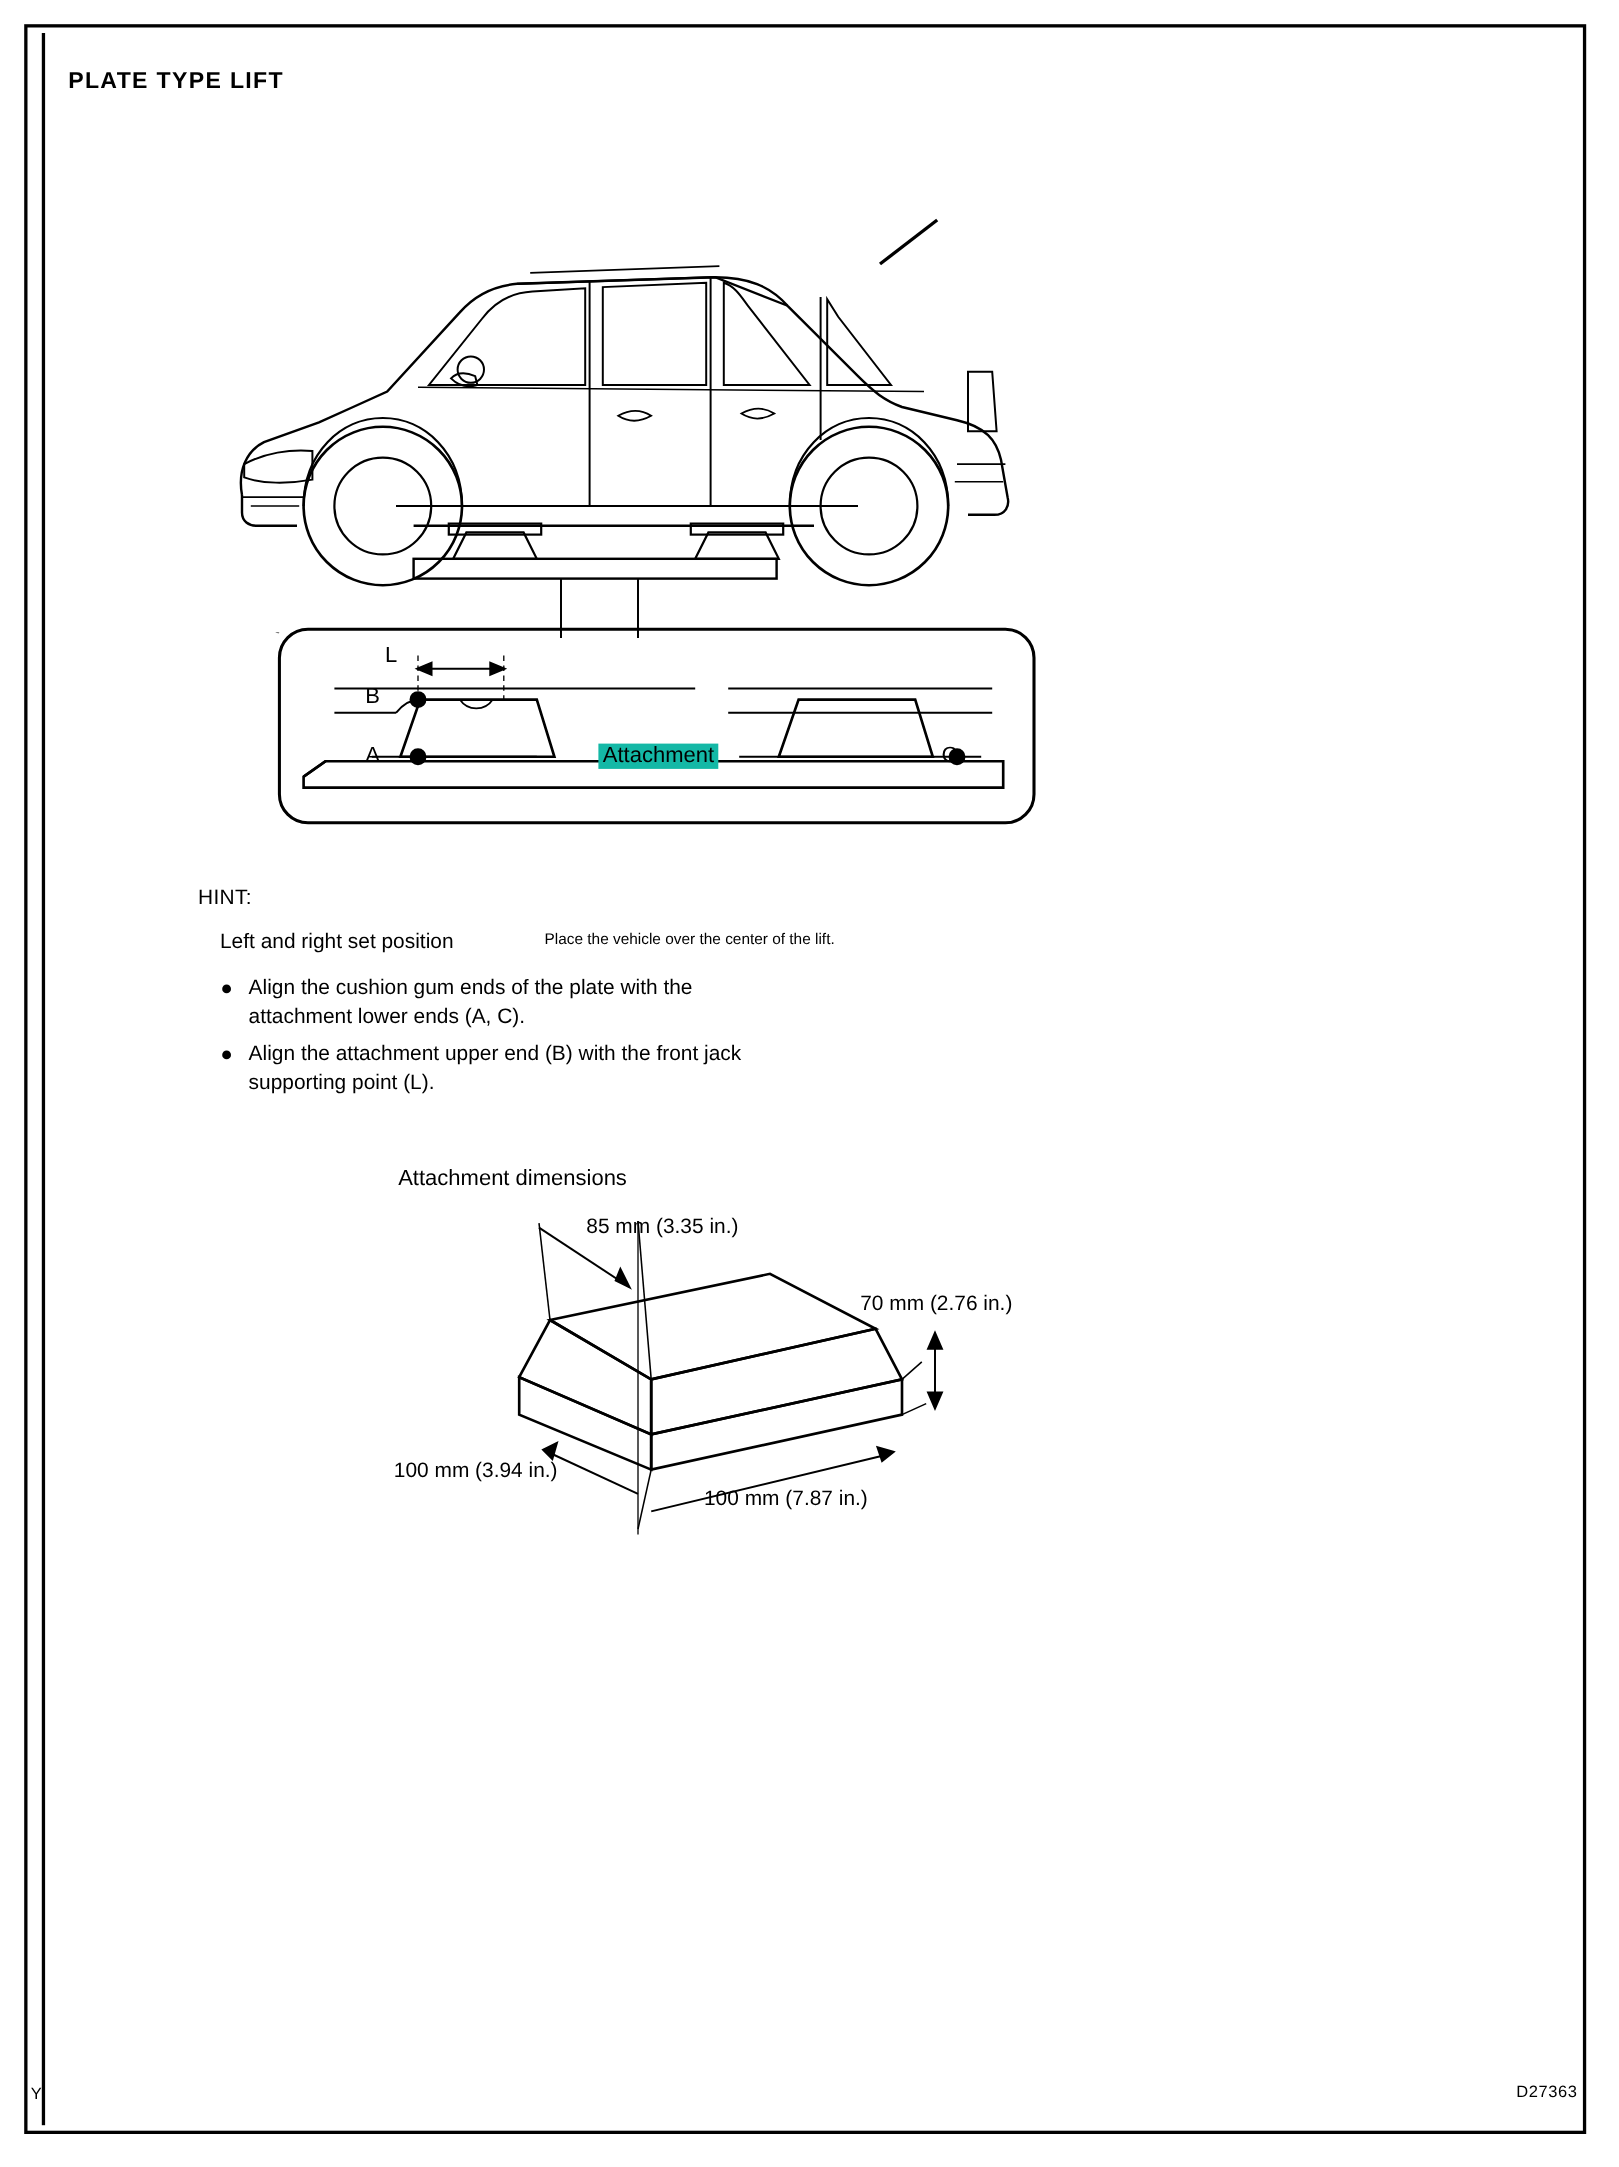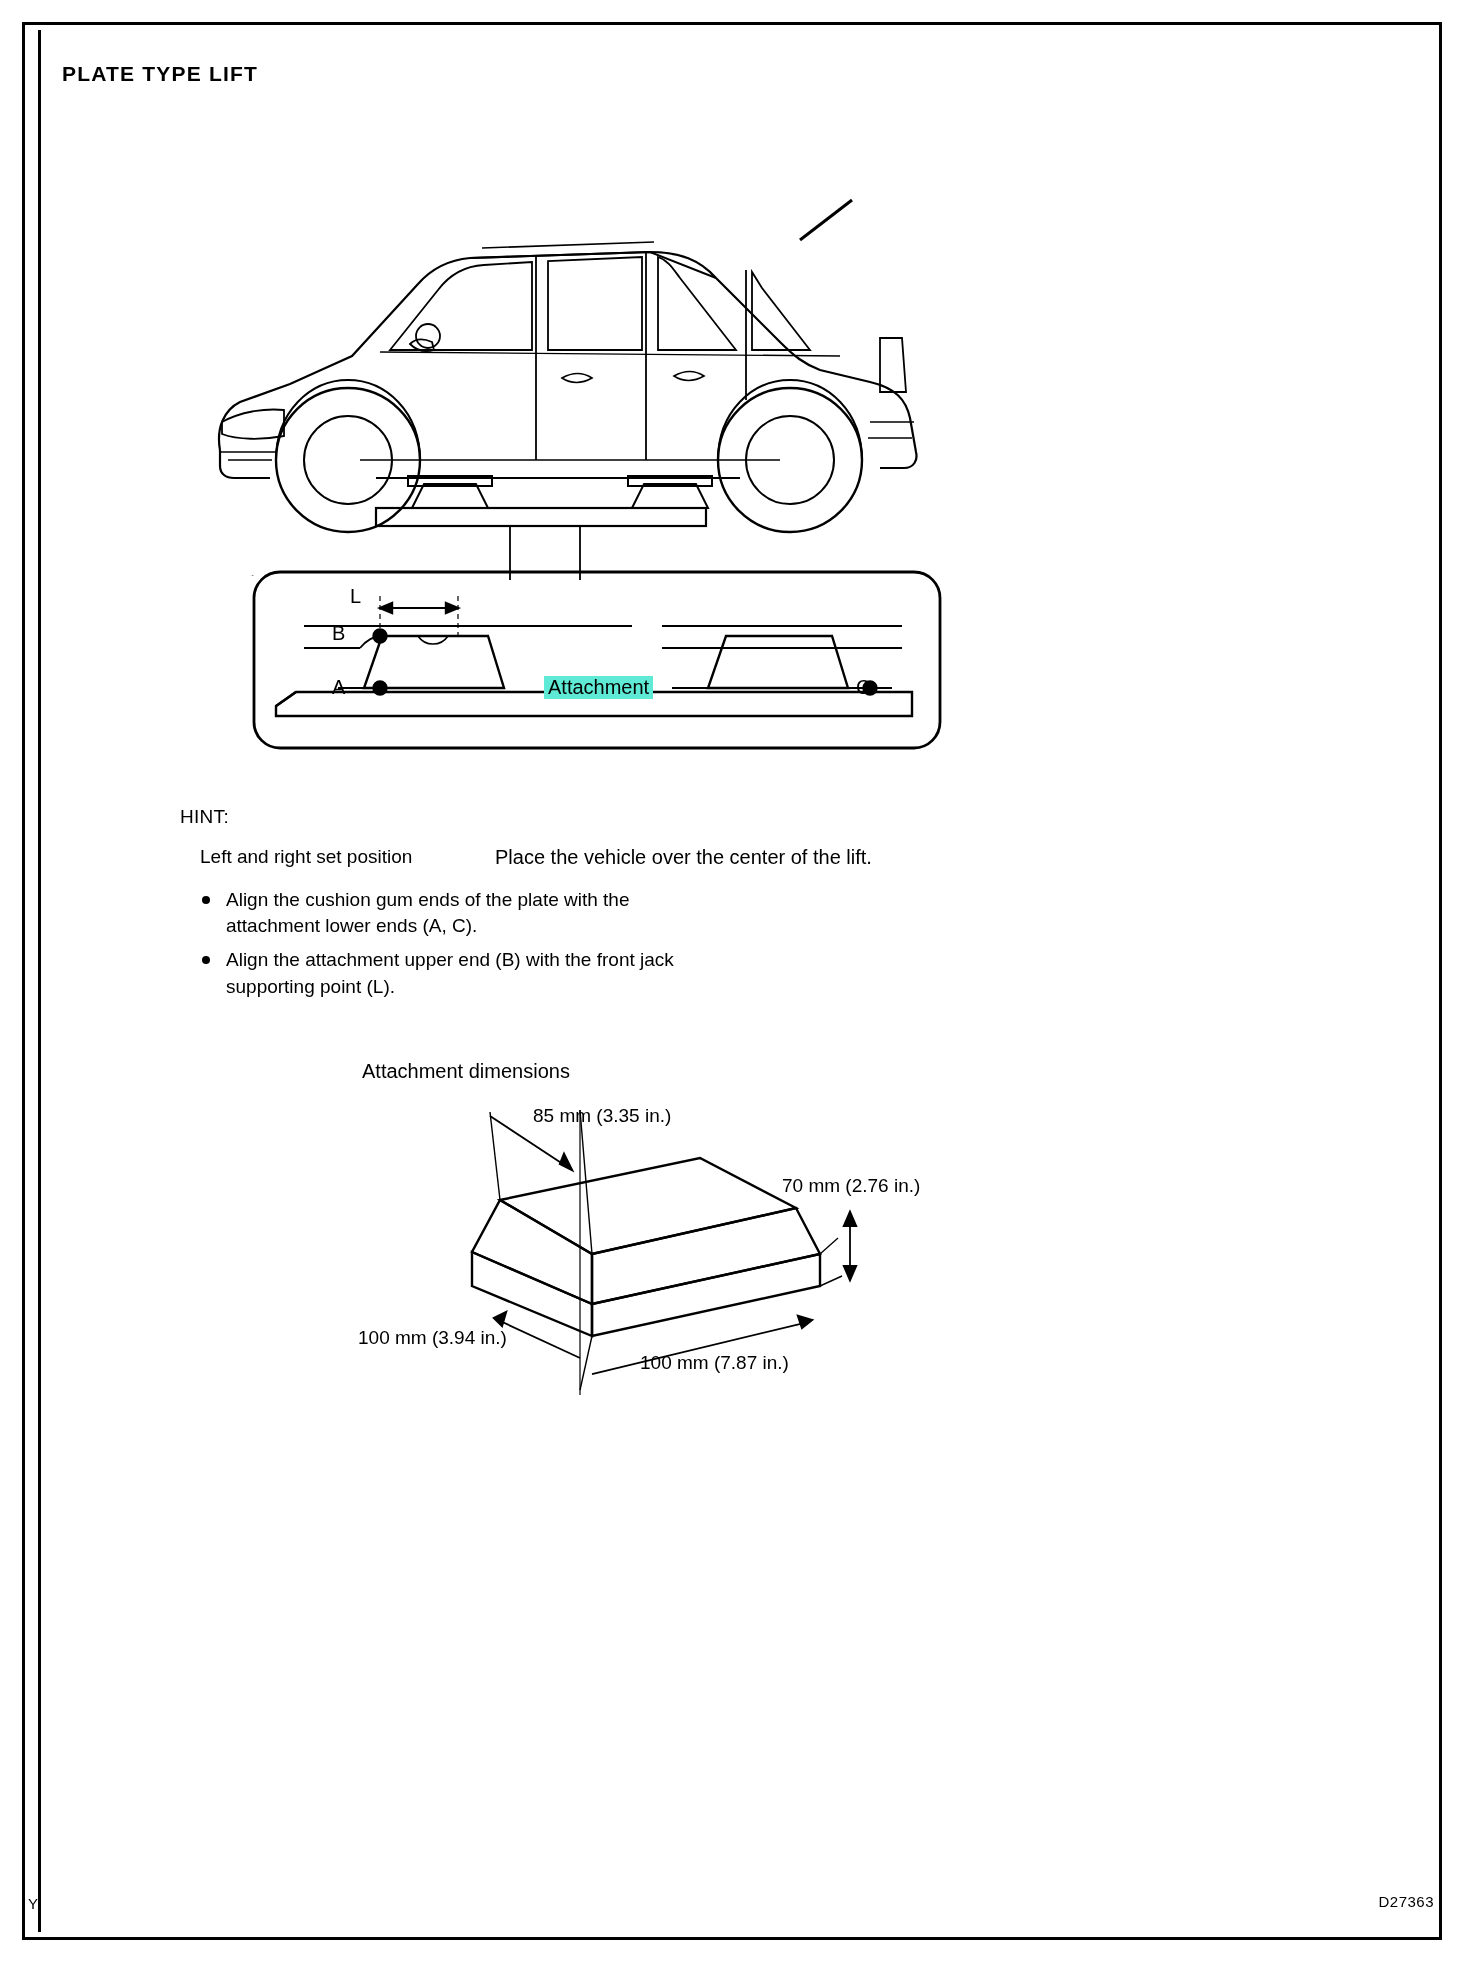--- a/index.html
+++ b/index.html
@@ -84,21 +84,21 @@
     margin-top: 16px;
     margin-left: 20px;
   }
   .hint-key {
     width: 295px;
     font-size: 19px;
     flex: 0 0 295px;
     line-height: 1.35;
   }
   .hint-val {
-    font-size: 20px;
+    font-size: 14px;
     line-height: 1.35;
   }
   .bullet-list {
     margin: 0;
     padding: 0;
     list-style: none;
   }
   .bullet-list li {
     position: relative;
     padding-left: 26px;
@@ -267,21 +267,21 @@
 
       <circle cx="128" cy="66" r="6.5" fill="#000"></circle>
       <circle cx="128" cy="118" r="6.5" fill="#000"></circle>
       <circle cx="618" cy="118" r="6.5" fill="#000"></circle>
     </svg>
 
     <div style="position:absolute;left:98px;top:15px;font-size:20px;">L</div>
     <div style="position:absolute;left:80px;top:52px;font-size:20px;">B</div>
     <div style="position:absolute;left:80px;top:106px;font-size:20px;">A</div>
     <div style="position:absolute;left:604px;top:106px;font-size:20px;">C</div>
-    <div style="position:absolute;left:292px;top:106px;font-size:20px;background:#5eead4;padding:0 4px;">Attachment</div>
+    <div style="position:absolute;left:292px;top:106px;font-size:20px;background:#14b8a6;padding:0 4px;">Attachment</div>
   </div>
 
   <div class="hint-block">
     <div class="hint-label">HINT:</div>
 
     <div class="hint-row">
       <div class="hint-key">Left and right  set position</div>
       <div class="hint-val">Place the vehicle over the center of the lift.</div>
     </div>
 

